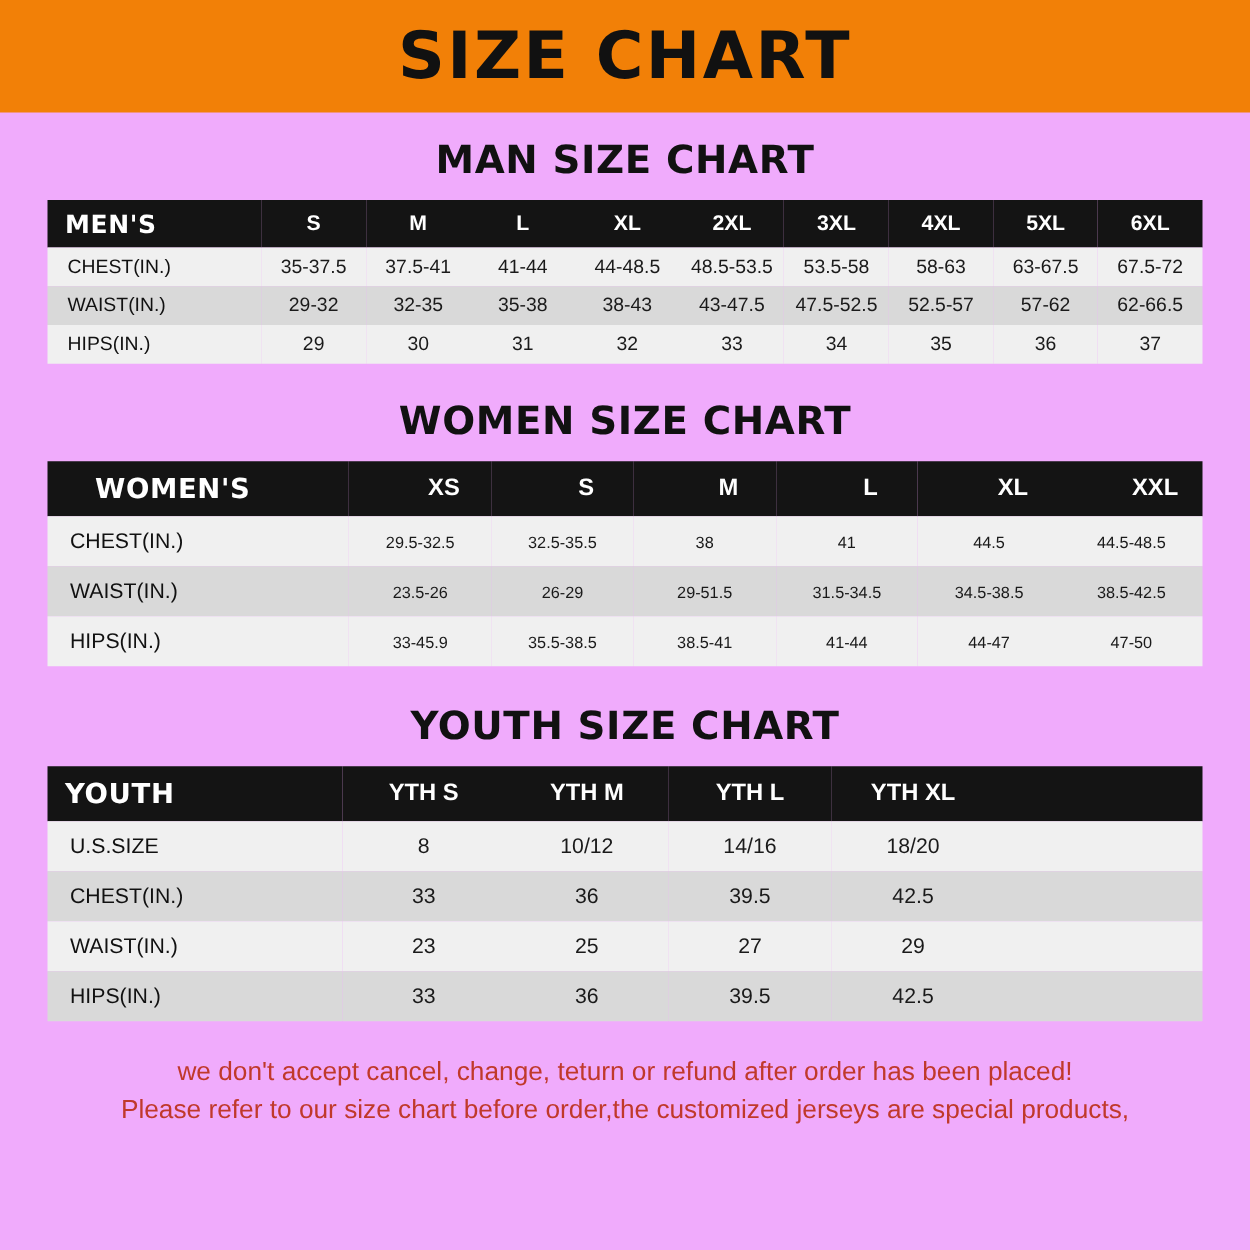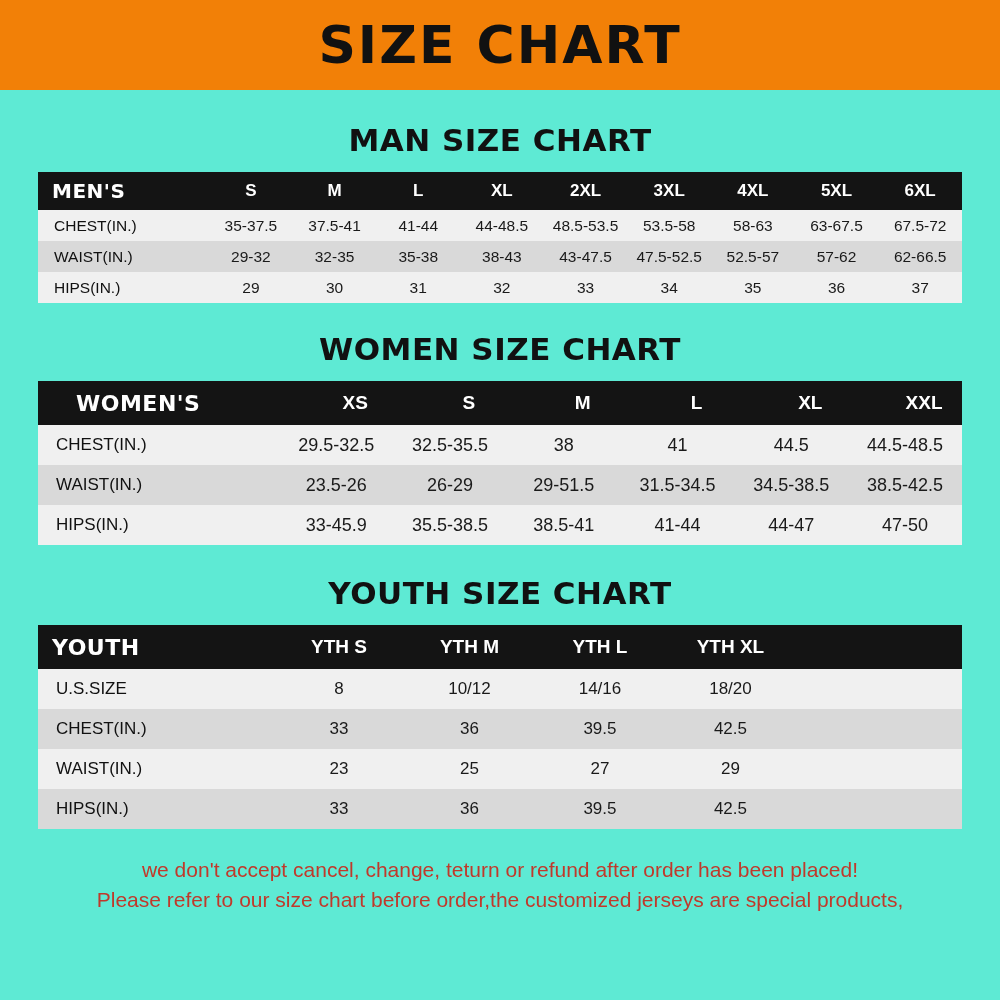--- a/index.html
+++ b/index.html
@@ -10,21 +10,21 @@
     width: 1000px;
     height: 1000px;
     background: #ffffff;
     font-family: "Liberation Sans", sans-serif;
     overflow: hidden;
   }
   .page {
     position: relative;
     width: 1000px;
     height: 1000px;
-    background: #5eead4;
+    background: #f0abfc;
     box-sizing: border-box;
   }
   
   .banner {
     width: 100%;
     height: 90px;
     background: #f28007;
     display: flex;
     align-items: center;
     justify-content: center;
@@ -39,21 +39,21 @@
   }
   
   .section-title {
     text-align: center;
     font-family: "DejaVu Sans", sans-serif;
     font-weight: bold;
     font-size: 31px;
     color: #111111;
     letter-spacing: 0.5px;
   }
-  #man-title { margin-top: 32px; margin-bottom: 14px; }
+  #man-title { margin-top: 20px; margin-bottom: 14px; }
   #women-title { margin-top: 28px; margin-bottom: 14px; }
   #youth-title { margin-top: 30px; margin-bottom: 14px; }
 
   
   .table-wrap {
     margin: 0 38px;
   }
   table.size-table {
     width: 100%;
     border-collapse: collapse;
@@ -91,21 +91,21 @@
   .size-table tbody tr.dark td { background: #d9d9d9; }
   .size-table tbody td.row-label {
     text-align: left;
     padding-left: 16px;
     font-size: 15.5px;
     color: #111111;
   }
   
   #women-table .hdr-row th { height: 44px; font-size: 19px; padding-left: 38px; }
   #women-table .hdr-row th.row-label { font-size: 22px; }
-  #women-table tbody tr td { height: 40px; font-size: 18px; }
+  #women-table tbody tr td { height: 40px; font-size: 13px; }
   #women-table tbody td.row-label { font-size: 17px; padding-left: 18px; }
 
   #youth-table .hdr-row th { height: 44px; font-size: 19px; }
   #youth-table .hdr-row th.row-label { font-size: 22px; }
   #youth-table tbody tr td { height: 40px; font-size: 17px; }
   #youth-table tbody td.row-label { font-size: 17px; padding-left: 18px; }
 
   
   .note {
     margin: 26px 20px 0 20px;

